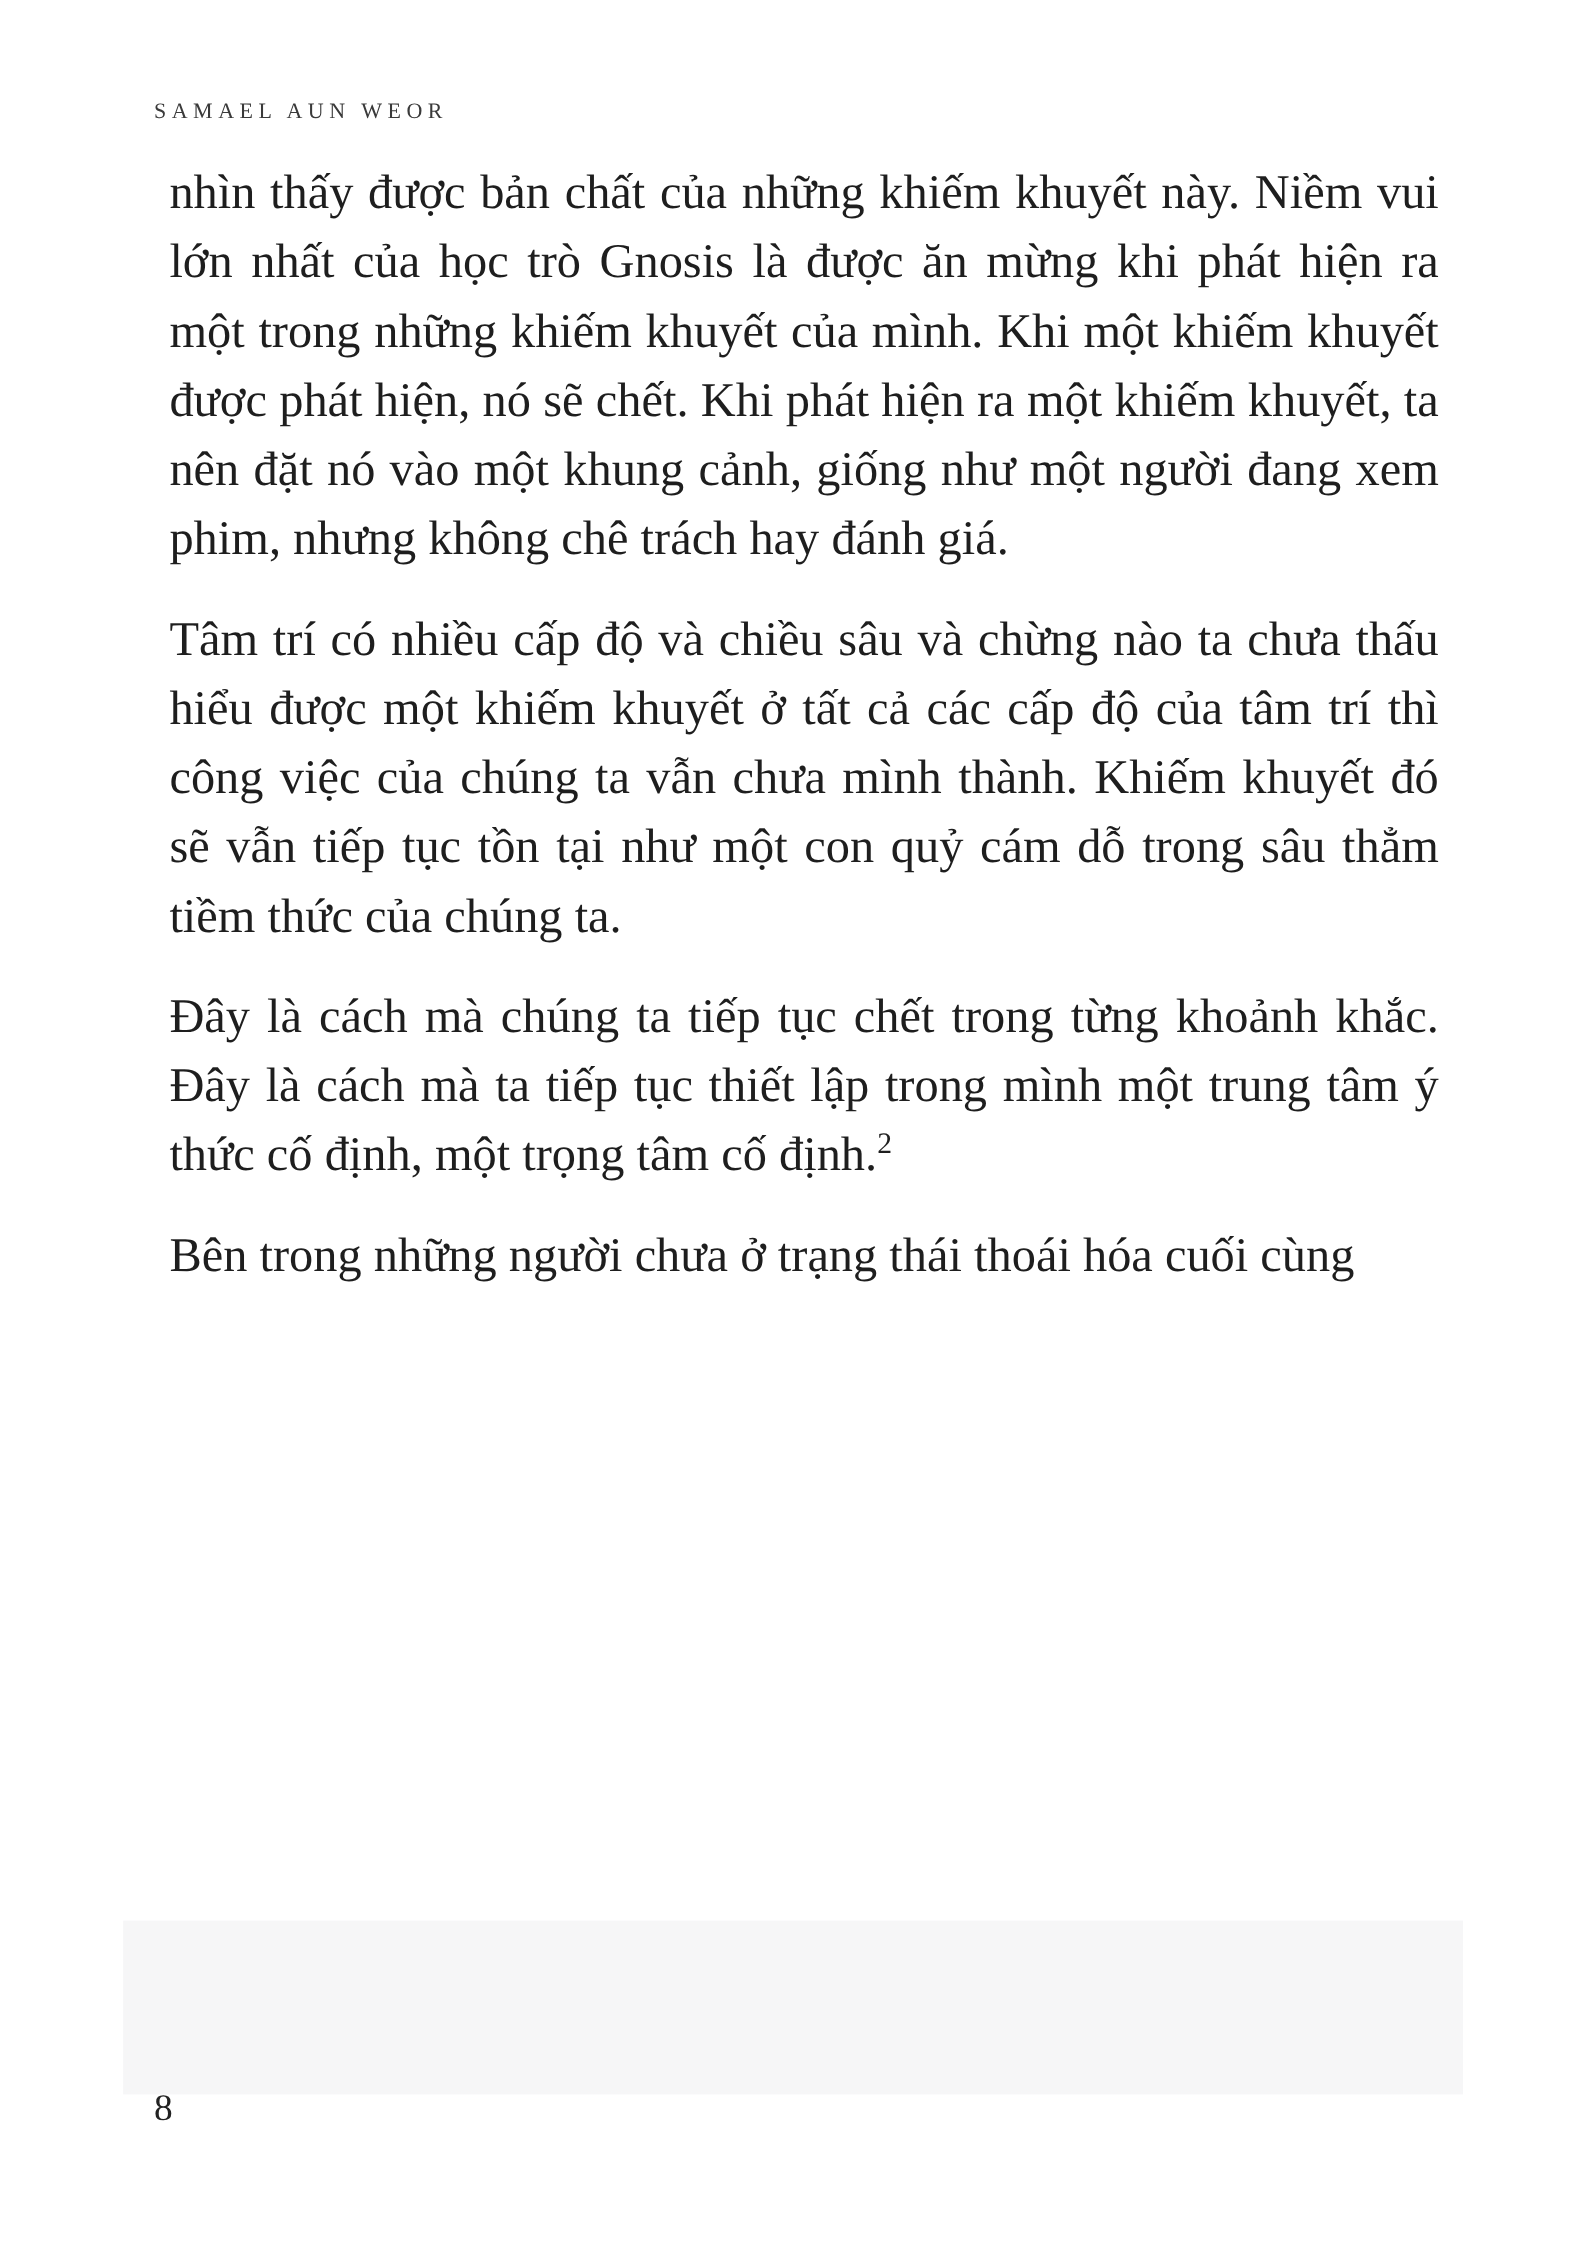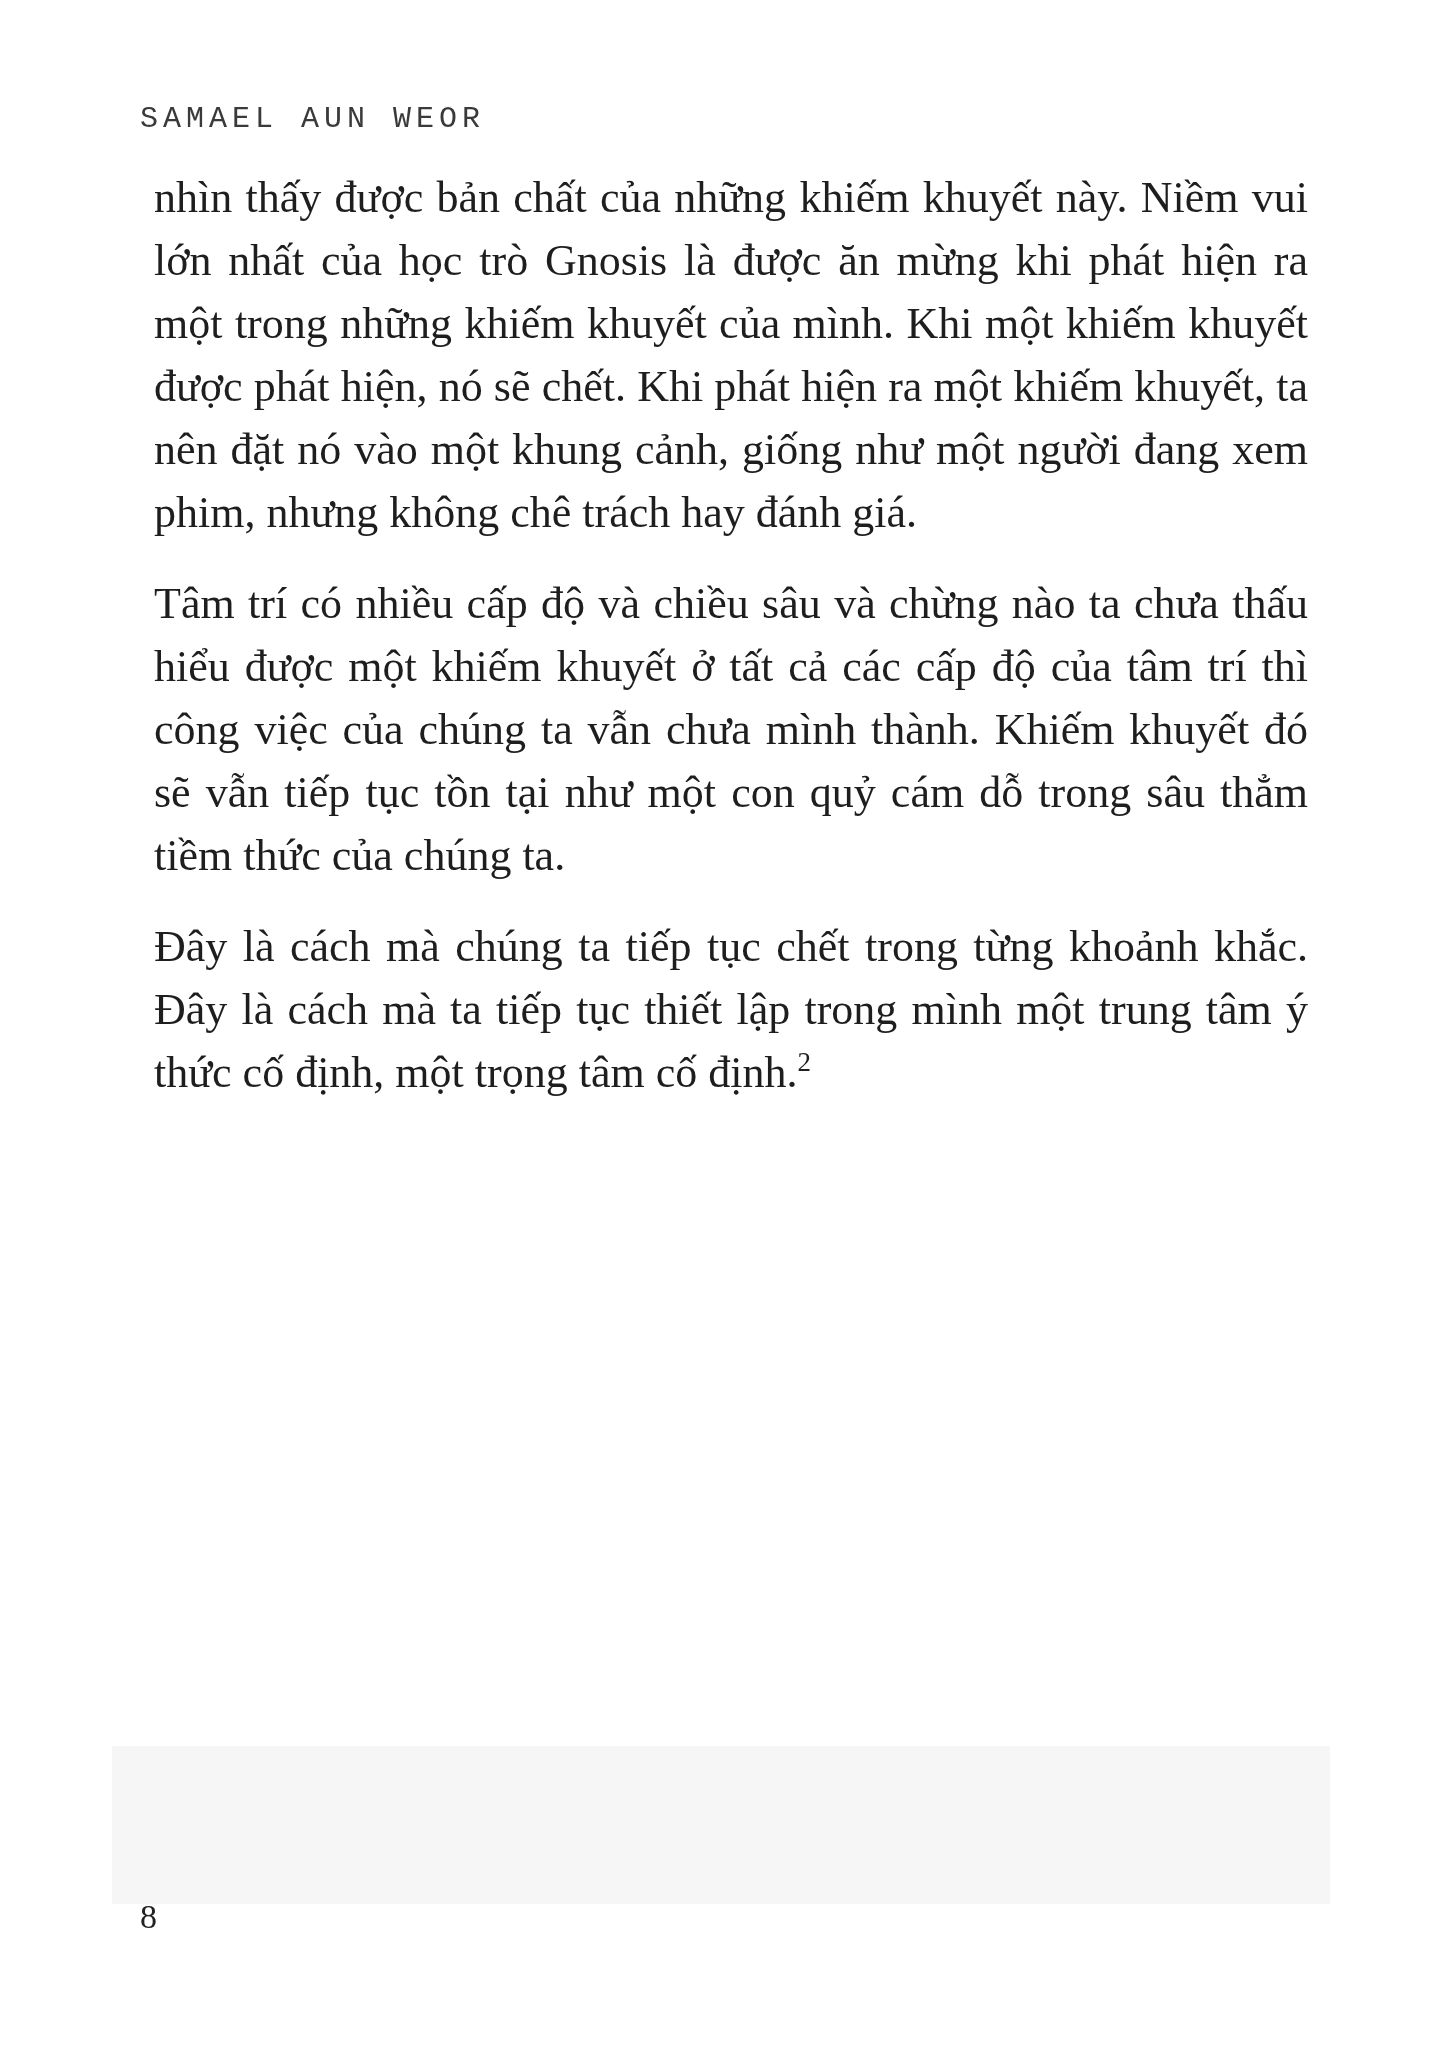--- a/index.html
+++ b/index.html
@@ -16,26 +16,25 @@
     font-family: "Liberation Serif", "DejaVu Serif", serif;
     color: #1e1e1e;
   }
   .content {
     position: absolute;
     left: 140px;
     top: 90px;
     width: 1168px;
   }
   .running-header {
-    font-size: 30px;
+    font-size: 20px;
     letter-spacing: 5px;
     color: #3a3a3a;
-    margin: 12px 0 30px 0;
+    margin: 0 0 30px 0;
     font-weight: 400;
-    font-family: Liberation Mono, monospace;
   }
   .body-text p {
     margin: 0 0 28px 14px;
     font-size: 44px;
     line-height: 63px;
     text-align: justify;
     text-justify: inter-word;
     color: #1e1e1e;
   }
   .body-text p:last-child {
@@ -72,20 +71,21 @@
 
     <div class="body-text">
       <p>nhìn thấy được bản chất của những khiếm khuyết này. Niềm vui lớn nhất của học trò Gnosis là được ăn mừng khi phát hiện ra một trong những khiếm khuyết của mình. Khi một khiếm khuyết được phát hiện, nó sẽ chết. Khi phát hiện ra một khiếm khuyết, ta nên đặt nó vào một khung cảnh, giống như một người đang xem phim, nhưng không chê trách hay đánh giá.</p>
 
 
       <p>Tâm trí có nhiều cấp độ và chiều sâu và chừng nào ta chưa thấu hiểu được một khiếm khuyết ở tất cả các cấp độ của tâm trí thì công việc của chúng ta vẫn chưa mình thành. Khiếm khuyết đó sẽ vẫn tiếp tục tồn tại như một con quỷ cám dỗ trong sâu thẳm tiềm thức của chúng ta.</p>
 
 
       <p><span>Đây là cách mà chúng ta tiếp tục chết trong từng khoảnh khắc. Đây là cách mà ta tiếp tục thiết lập trong mình một trung tâm ý thức cố định, một trọng tâm cố định.</span><sup class="footnote-ref">2</sup></p>
 
+      <p>Bên trong những người chưa ở trạng thái thoái hóa cuối cùng</p>
     </div>
   </div>
 
   <div class="scan-band"></div>
 
   <div class="page-number">8</div>
 
 </div>
 
 </body></html>

